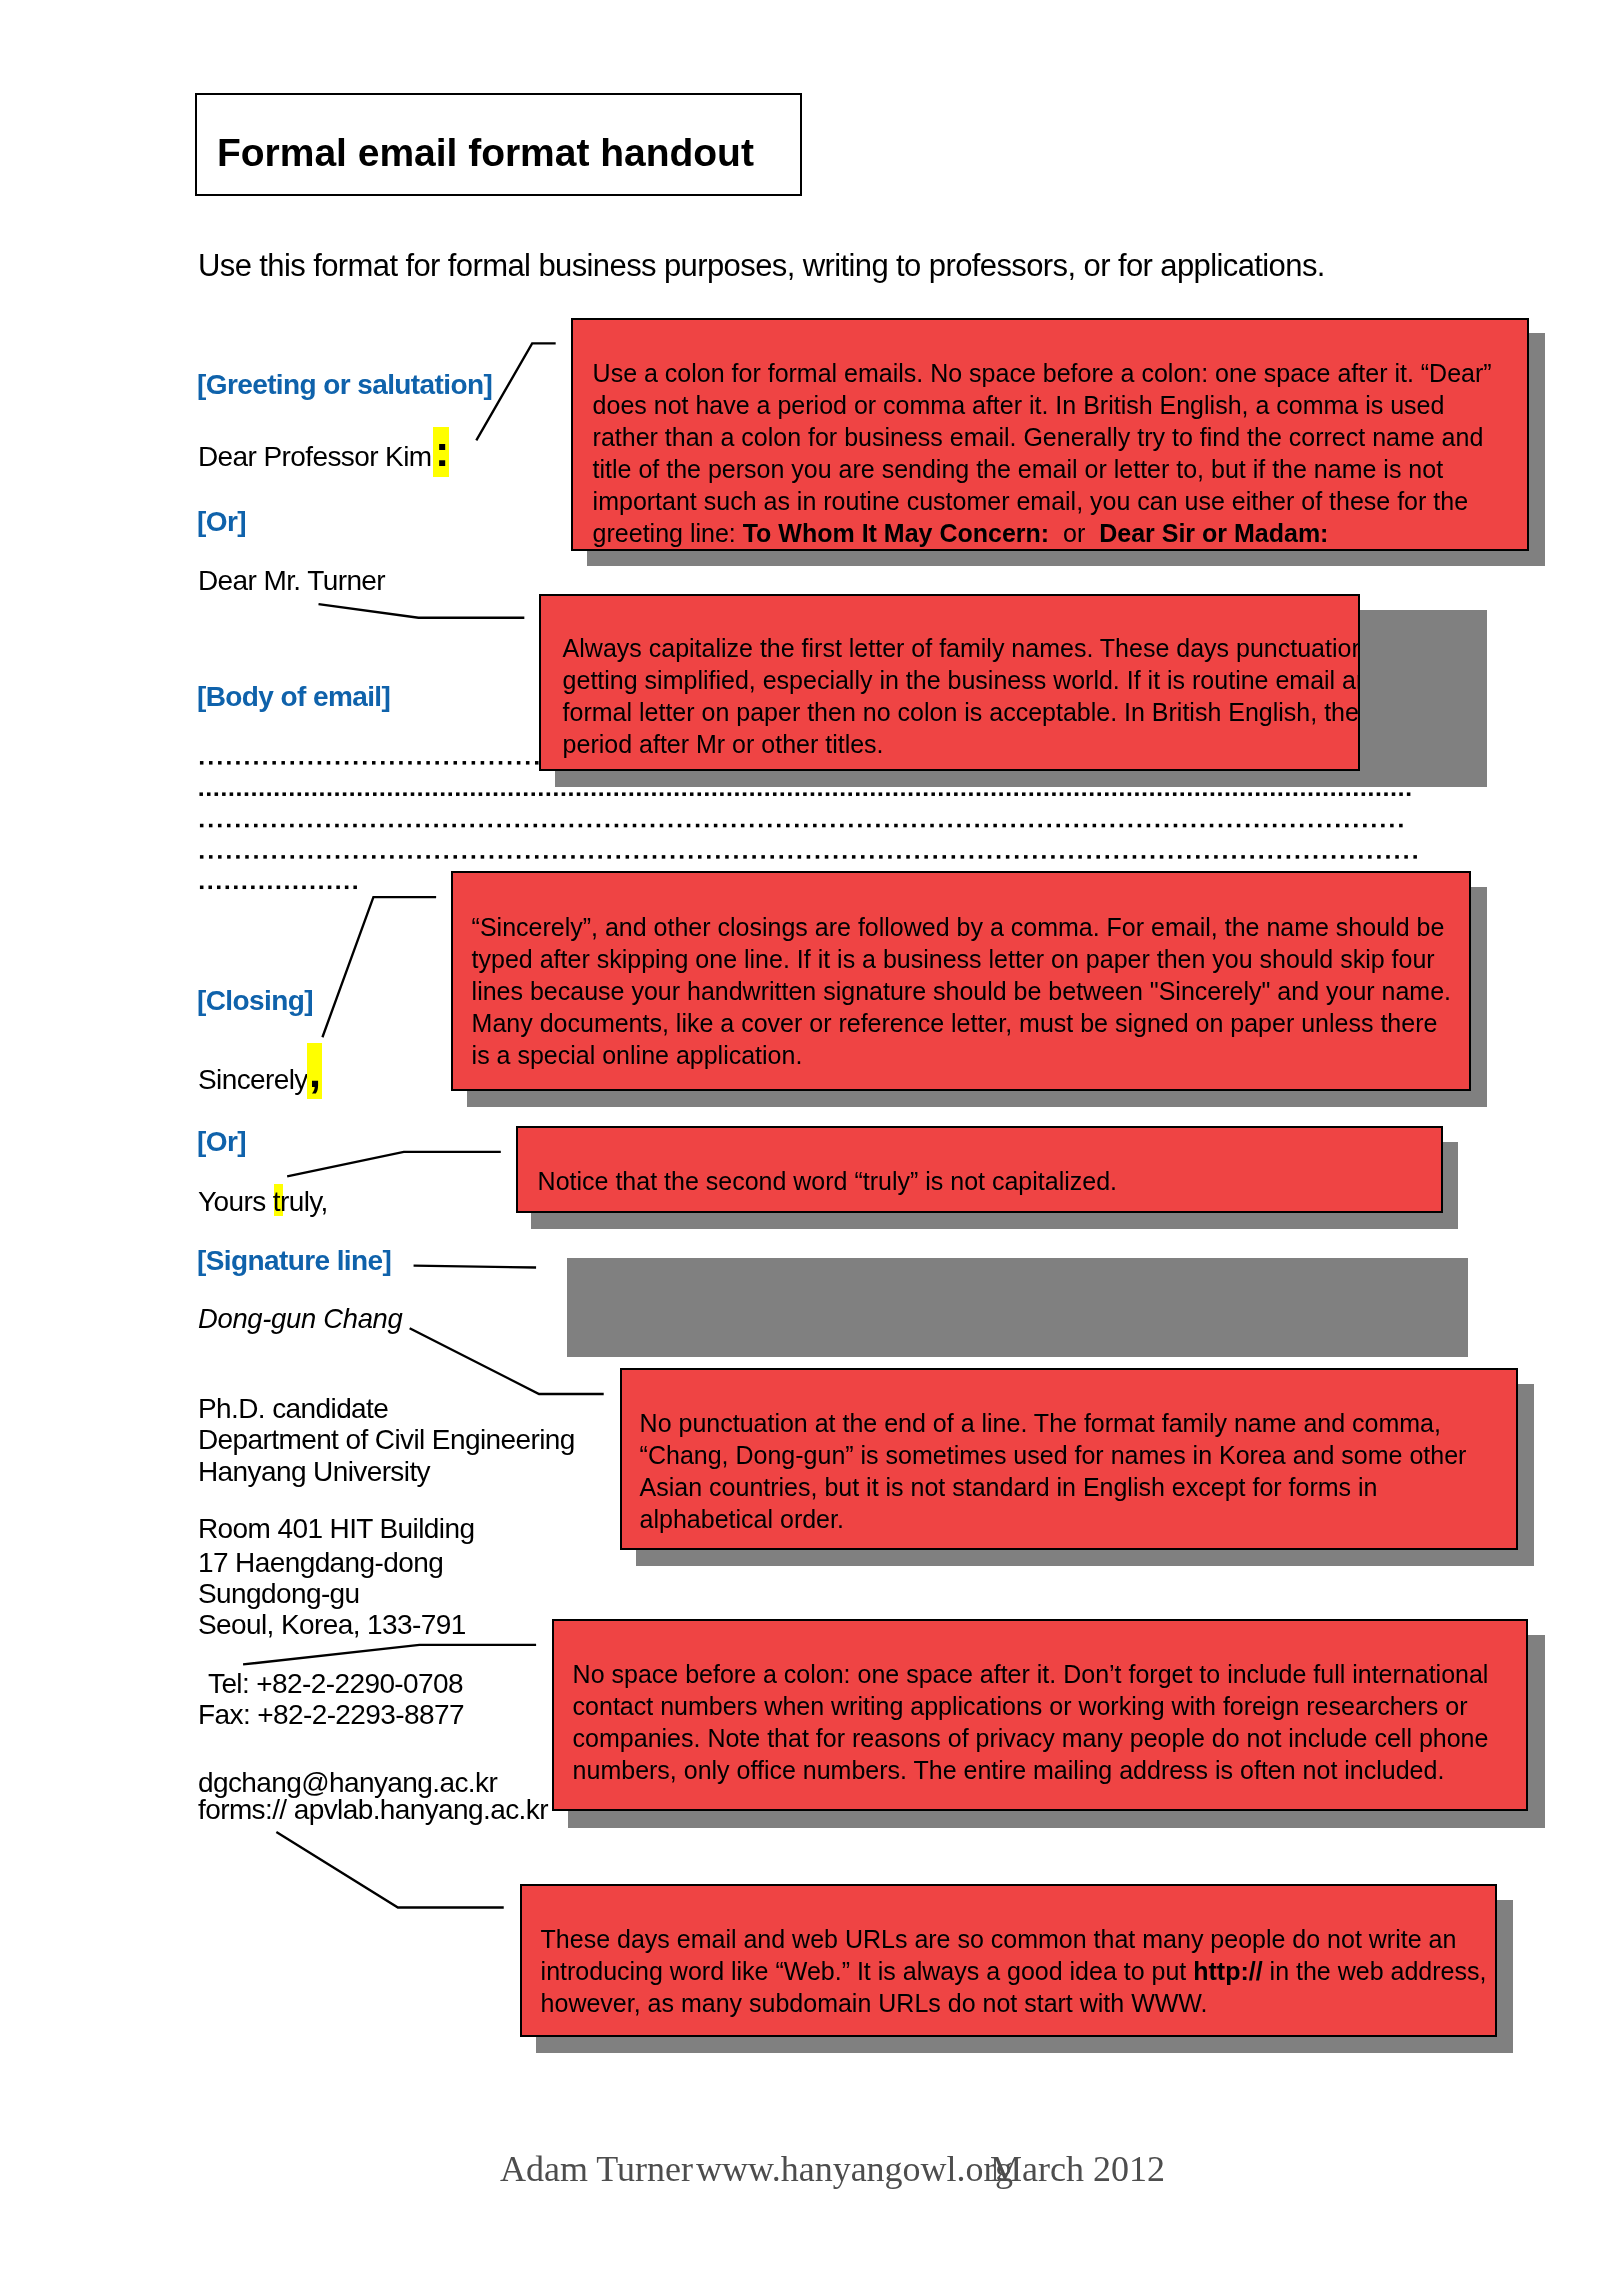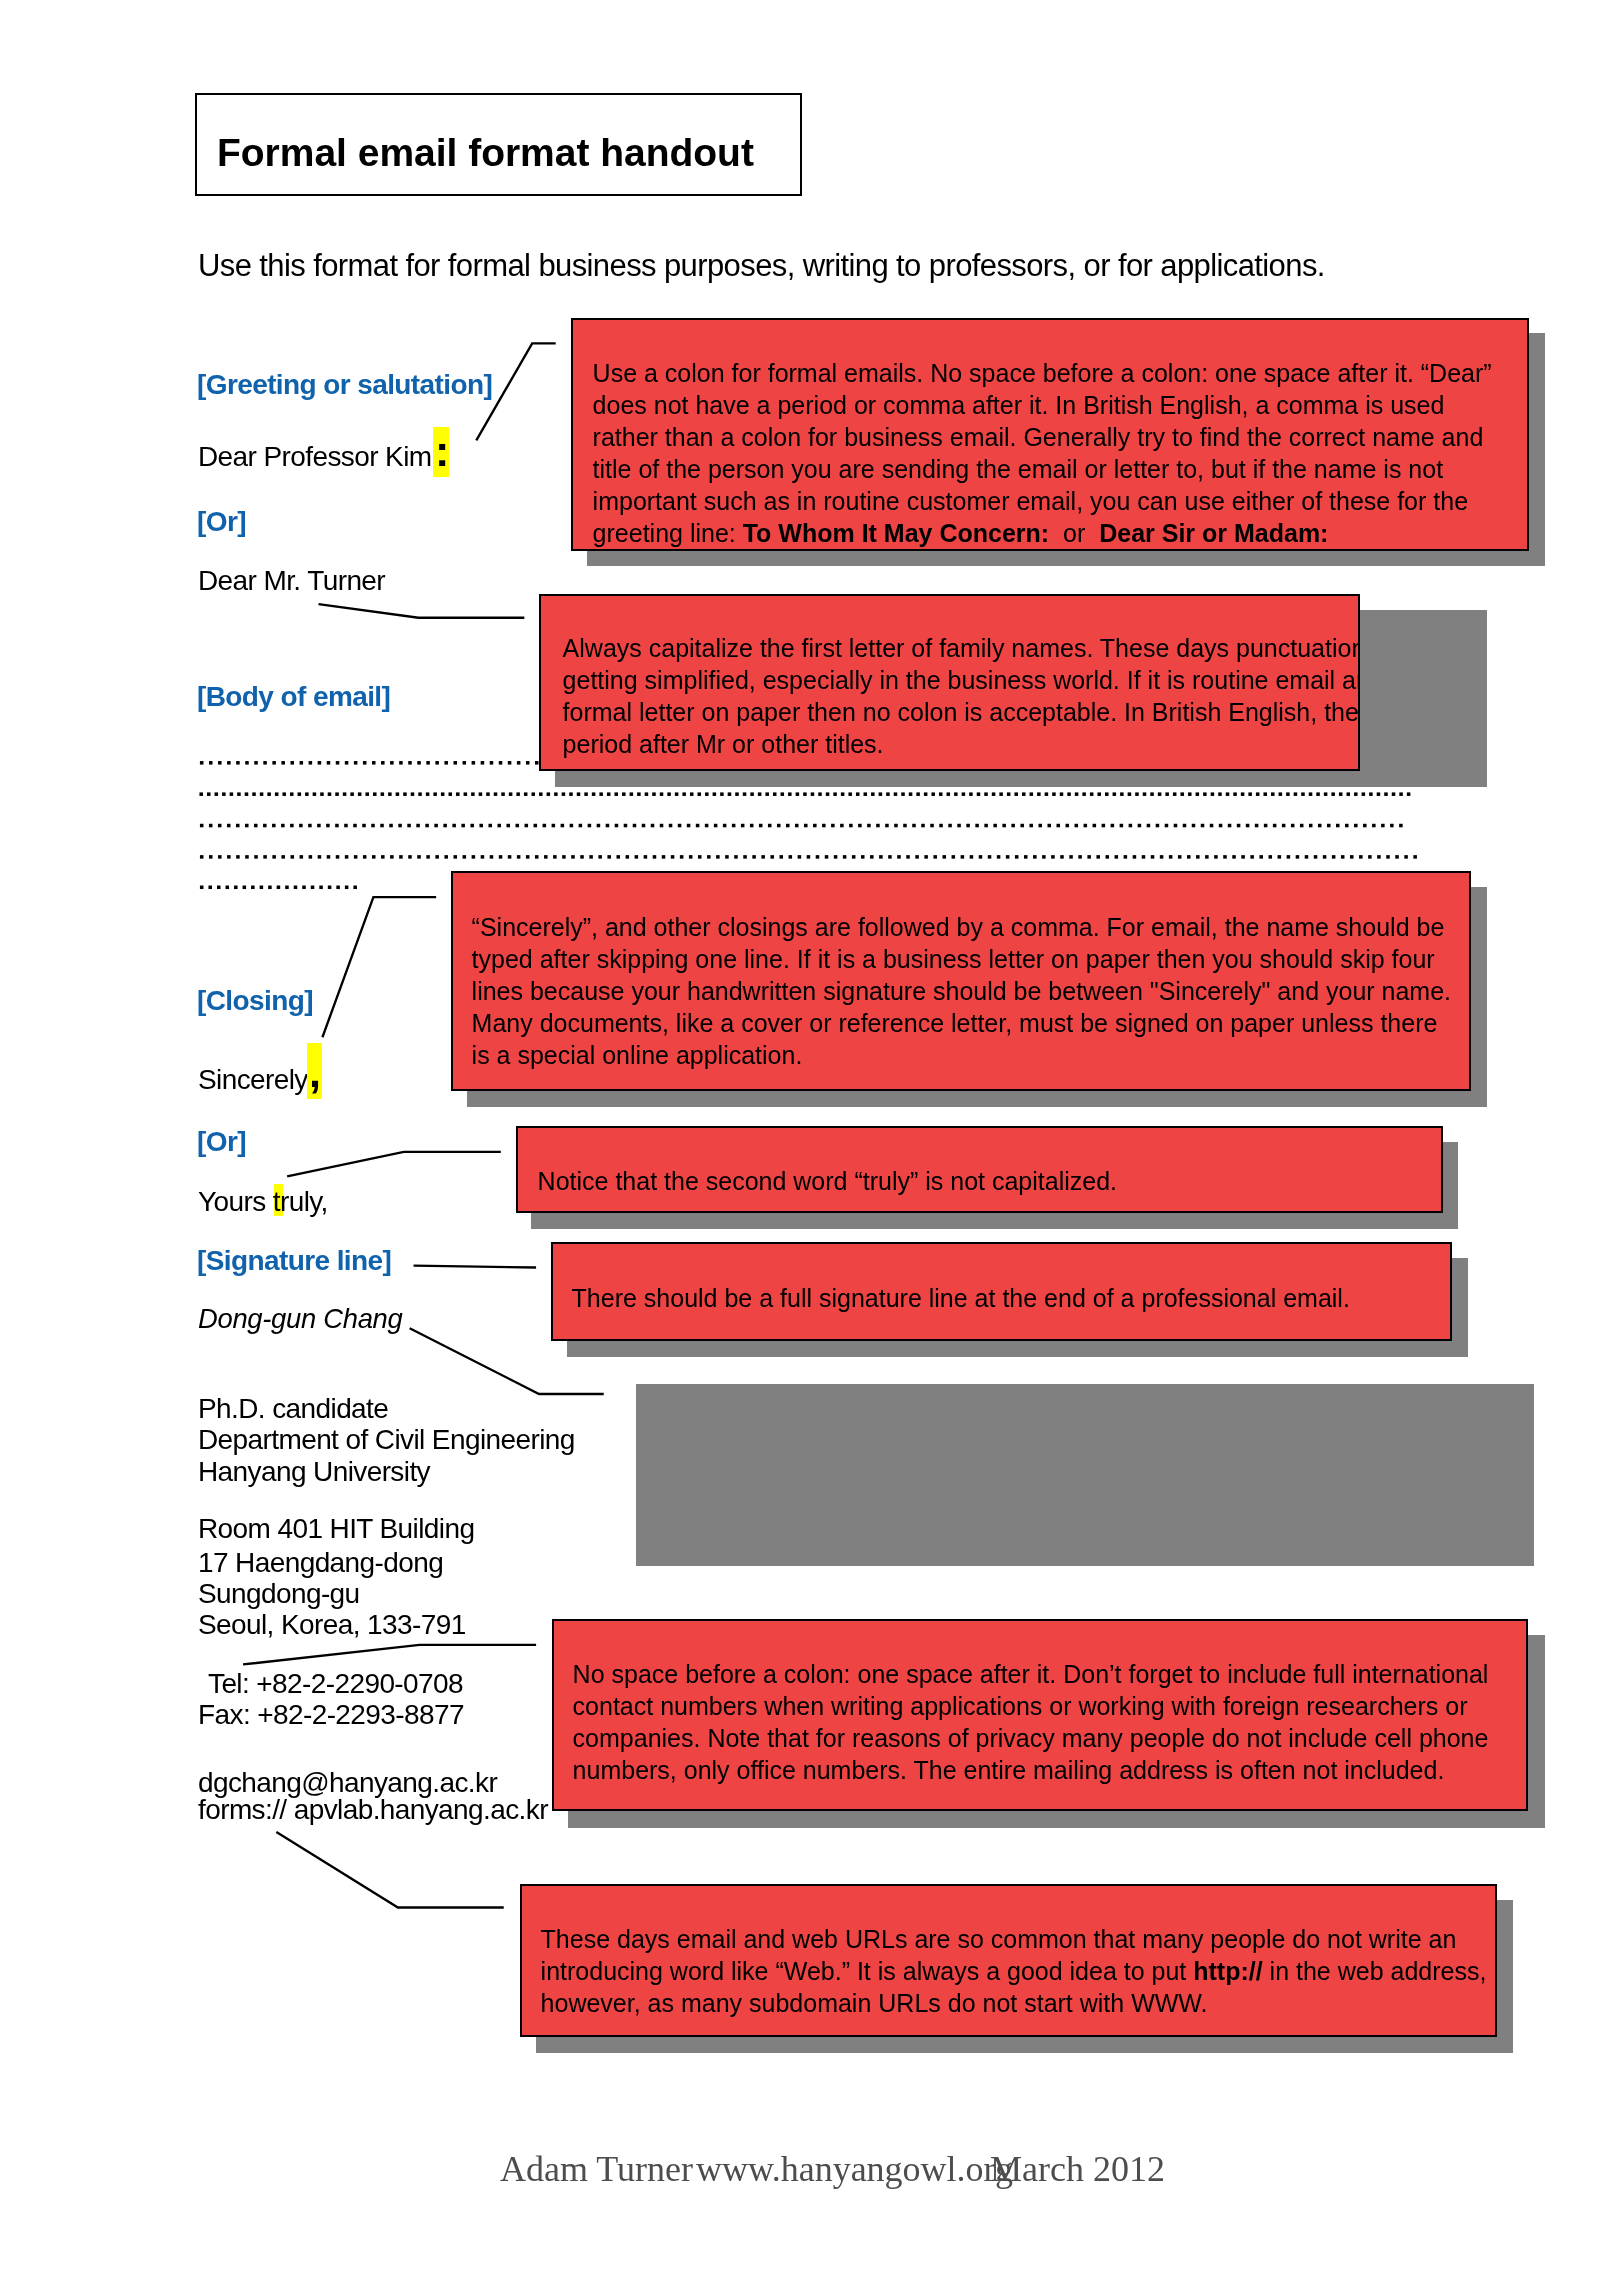--- a/index.html
+++ b/index.html
@@ -600,25 +600,25 @@
   <div class="callout" style="left:451px;top:871px;width:1020px;height:220px;">
       <div class="inner" style="left:18.6px;top:38px;width:980px;">“Sincerely”, and other closings are followed by a comma. For email, the name should be typed after skipping one line. If it is a business letter on paper then you should skip four lines because your handwritten signature should be between "Sincerely" and your name. Many documents, like a cover or reference letter, must be signed on paper unless there is a special online application.</div>
     </div>
 
   <div class="shadow" style="left:531px;top:1142px;width:927px;height:87px;"></div>
   <div class="callout" style="left:516px;top:1126px;width:927px;height:87px;">
       <div class="inner" style="left:19.6px;top:37px;width:863px;">Notice that the second word “truly” is not capitalized.</div>
     </div>
 
   <div class="shadow" style="left:567px;top:1258px;width:901px;height:99px;"></div>
-  <div class="callout" style="left:551px;top:1242px;width:901px;height:99px;">
-      <div class="inner" style="left:18.6px;top:38px;width:843px;">There should be a full signature line at the end of a professional email.</div>
-    </div>
 
   <div class="shadow" style="left:636px;top:1384px;width:898px;height:182px;"></div>
+  <div class="callout" style="left:620px;top:1368px;width:898px;height:182px;">
+      <div class="inner" style="left:17.6px;top:37px;width:867px;">No punctuation at the end of a line. The format family name and comma, “Chang, Dong-gun” is sometimes used for names in Korea and some other Asian countries, but it is not standard in English except for forms in alphabetical order.</div>
+    </div>
 
   <div class="shadow" style="left:568px;top:1635px;width:977px;height:193px;"></div>
   <div class="callout" style="left:552px;top:1619px;width:976px;height:192px;">
       <div class="inner" style="left:18.6px;top:37px;width:951px;">No space before a colon: one space after it. Don’t forget to include full international contact numbers when writing applications or working with foreign researchers or companies. Note that for reasons of privacy many people do not include cell phone numbers, only office numbers. The entire mailing address is often not included.</div>
     </div>
 
   <div class="shadow" style="left:536px;top:1900px;width:977px;height:153px;"></div>
   <div class="callout" style="left:520px;top:1884px;width:977px;height:153px;">
       <div class="inner" style="left:18.6px;top:37px;width:946px;">These days email and web URLs are so common that many people do not write an introducing word like “Web.” It is always a good idea to put <b>http://</b> in the web address, however, as many subdomain URLs do not start with WWW.</div>
     </div>

